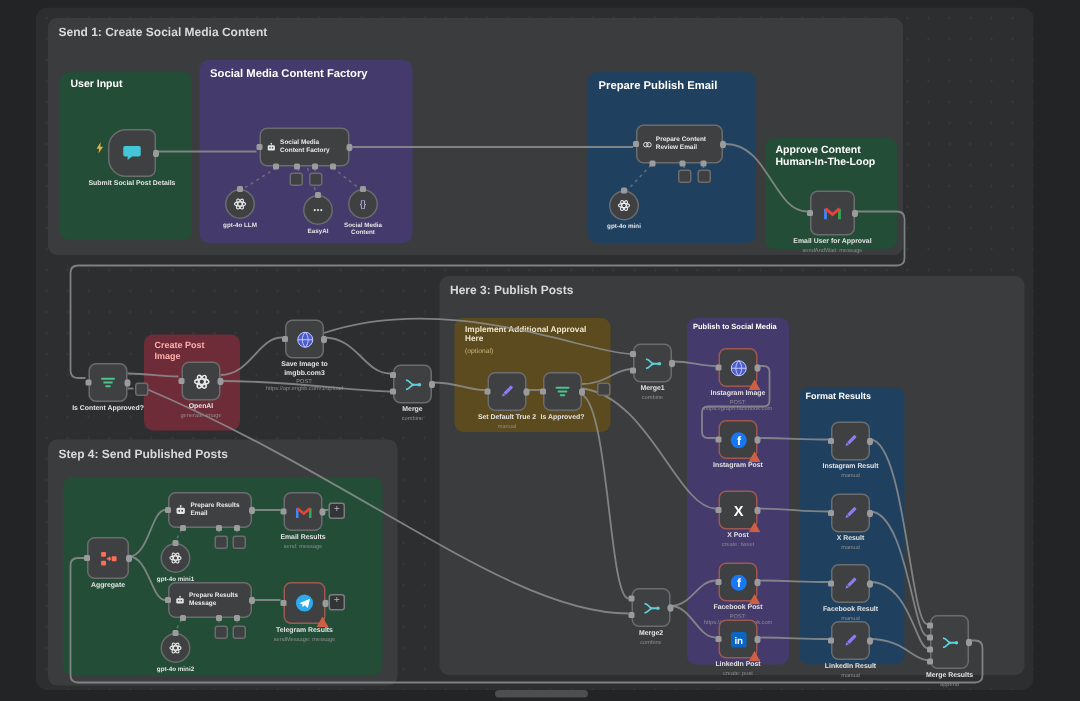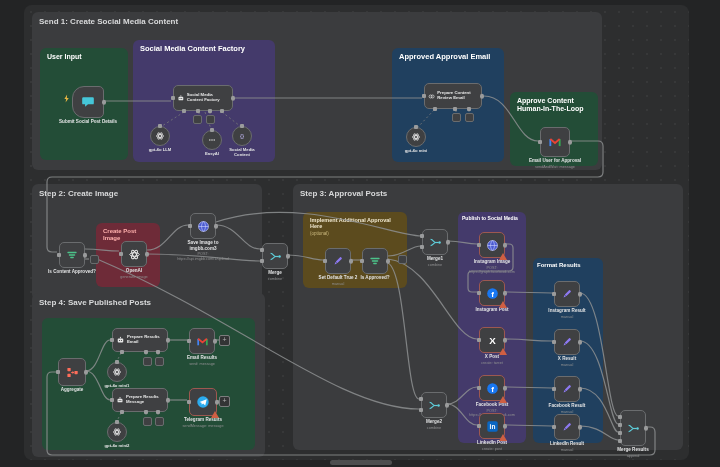--- a/index.html
+++ b/index.html
@@ -159,38 +159,35 @@
       </symbol>
   </defs>
 </svg>
 
 <div id="stage">
 <div id="canvas">
 
   <div class="sticky gray" style="left:8px;top:7px;width:570px;height:158px">
     <div class="stitle">Send 1: Create Social Media Content</div>
   </div>
-  <div class="sticky gray" style="left:8px;top:179px;width:230px;height:116px">
-    <div class="stitle">Step 2: Create Image</div>
-  </div>
   <div class="sticky gray" style="left:269px;top:179px;width:390px;height:266px">
-    <div class="stitle">Step 3: Approval Posts</div>
+    <div class="stitle">Here 3: Publish Posts</div>
   </div>
   <div class="sticky gray" style="left:8px;top:288px;width:233px;height:164px">
-    <div class="stitle">Step 4: Save Published Posts</div>
+    <div class="stitle">Step 4: Send Published Posts</div>
   </div>
 
   <div class="sticky green" style="left:16px;top:43px;width:88px;height:112px">
     <div class="stitle" style="font-size:7px">User Input</div>
   </div>
   <div class="sticky purple" style="left:109px;top:35px;width:142px;height:122px">
     <div class="stitle" style="font-size:7.5px">Social Media Content Factory</div>
   </div>
   <div class="sticky blue" style="left:368px;top:43px;width:112px;height:114px">
-    <div class="stitle" style="font-size:7.5px">Approved Approval Email</div>
+    <div class="stitle" style="font-size:7.5px">Prepare Publish Email</div>
   </div>
   <div class="sticky green" style="left:486px;top:87px;width:88px;height:74px">
     <div class="stitle" style="font-size:7px">Approve Content Human-In-The-Loop</div>
   </div>
   <div class="sticky red" style="left:72px;top:218px;width:64px;height:64px">
     <div class="stitle" style="font-size:6px">Create Post Image</div>
   </div>
   <div class="sticky yellow" style="left:279px;top:207px;width:104px;height:76px">
     <div class="stitle" style="font-size:5.5px">Implement Additional Approval Here</div>
     <div class="ssub">(optional)</div>

